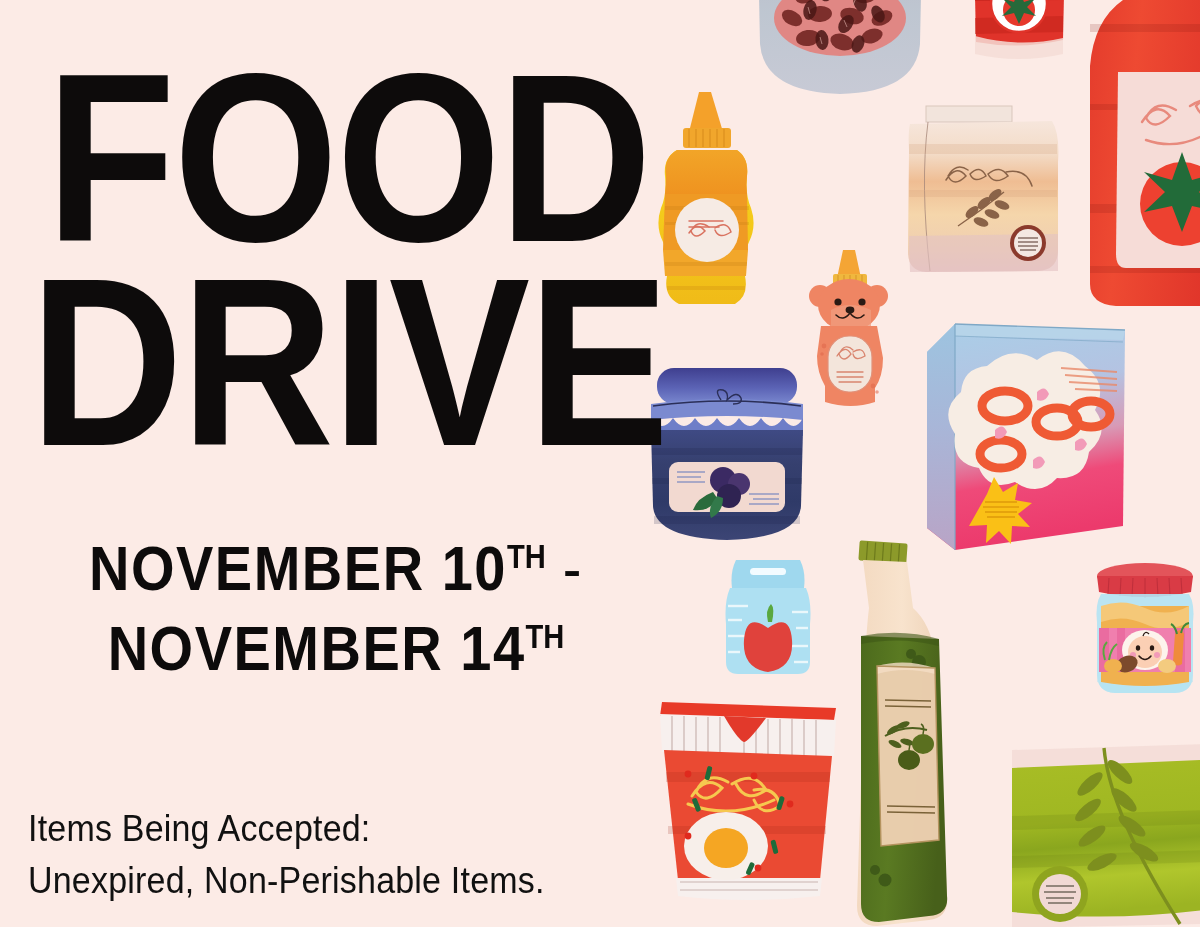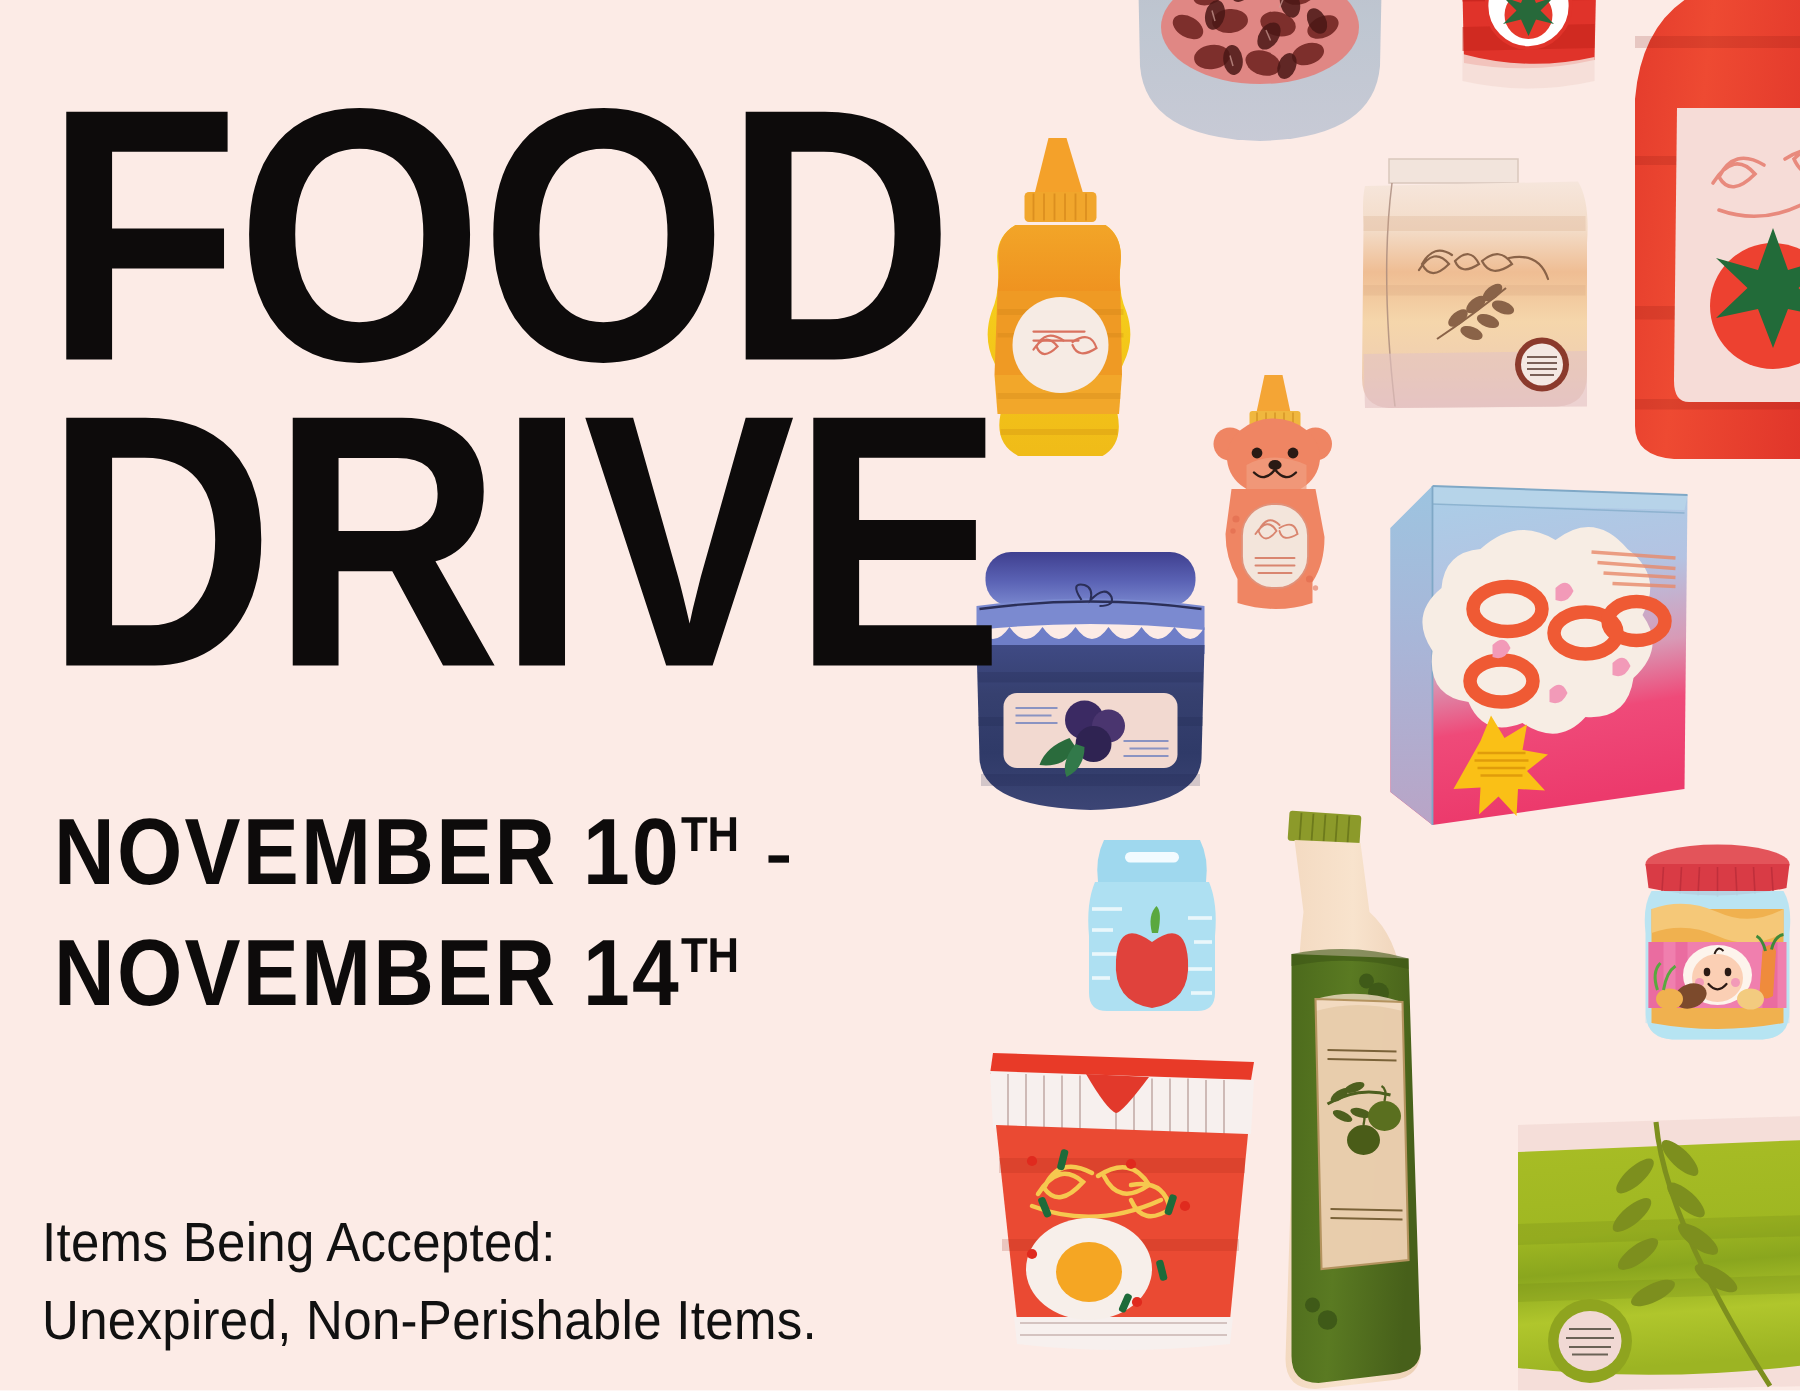--- a/index.html
+++ b/index.html
@@ -15,20 +15,21 @@
     background: #fcebe6;
     font-family: "Liberation Sans", sans-serif;
   }
 
   
   .text-col {
     position: absolute;
     left: 0; top: 0;
     width: 640px; height: 927px;
     z-index: 40;
+    text-align: center;
   }
   .headline {
     position: absolute;
     left: 30px;
     top: 56px;
     width: 600px;
     color: #0d0b0b;
     font-family: "Liberation Sans", sans-serif;
     font-weight: bold;
     font-size: 200px;

